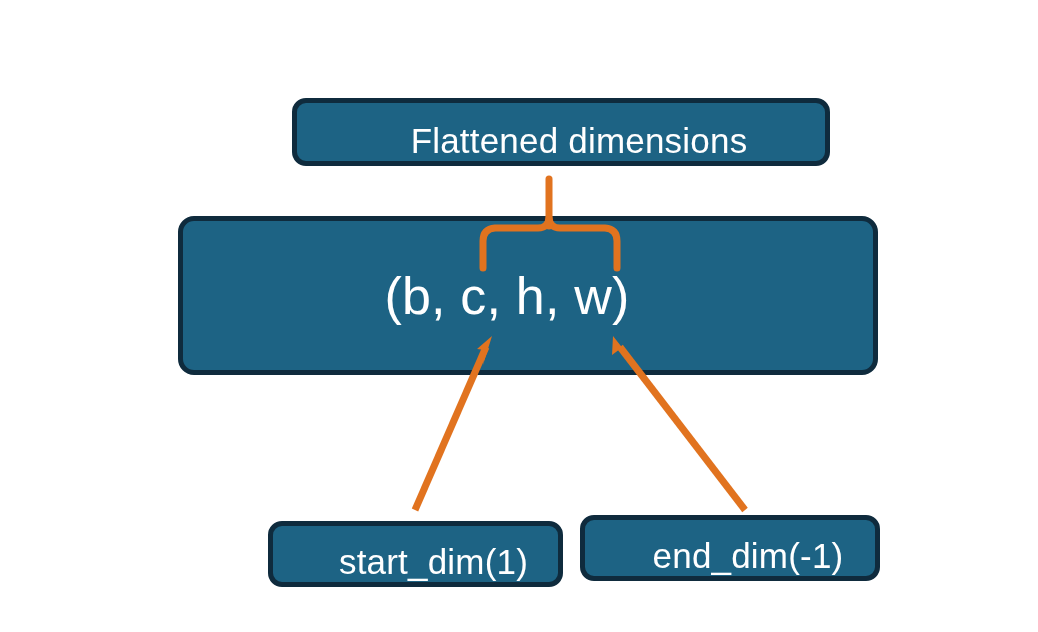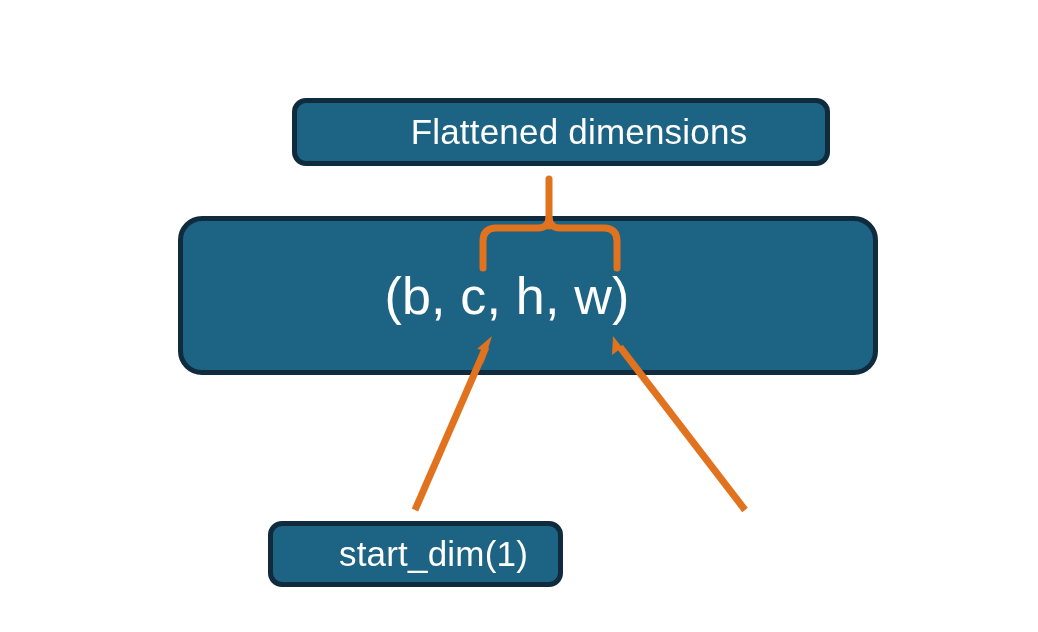--- a/index.html
+++ b/index.html
@@ -17,21 +17,21 @@
     background: #ffffff;
     overflow: hidden;
   }
   .node {
     position: absolute;
     box-sizing: border-box;
     background: #1d6384;
     border: 5px solid #0f2b3d;
     border-radius: 14px;
     display: flex;
-    align-items: center;
+    align-items: flex-end;
     justify-content: center;
     color: #ffffff;
     font-family: "Liberation Sans", sans-serif;
     font-weight: 400;
     letter-spacing: 0.2px;
     white-space: nowrap;
     z-index: 2;
     padding-left: 36px;
   }
   #node-flattened {
@@ -39,21 +39,21 @@
     top: 98px;
     width: 538px;
     height: 68px;
     font-size: 35px;
   }
   #node-shape {
     left: 178px;
     top: 216px;
     width: 700px;
     height: 159px;
-    border-radius: 24px;
+    border-radius: 16px;
     font-size: 0px;
   }
   #shape-label {
     position: absolute;
     left: 0;
     top: 0;
     width: 100%;
     height: 100%;
     display: flex;
     align-items: center;
@@ -114,20 +114,23 @@
   </div>
 
   <div class="node" id="node-shape">
     <span id="shape-label">(b, c, h, w)</span>
   </div>
 
   <div class="node" id="node-start-dim">
     <span>start_dim(1)</span>
   </div>
 
+  <div class="node" id="node-end-dim">
+    <span>end_dim(-1)</span>
+  </div>
 
   <svg id="overlay" viewBox="0 0 1038 632" width="1038" height="632">
 
     <path class="brace-path" d="M 483 268
              L 483 241
              Q 483 229 495 228
              L 538 228
              Q 548 228 549 218
              Q 550 228 560 228
              L 605 228

